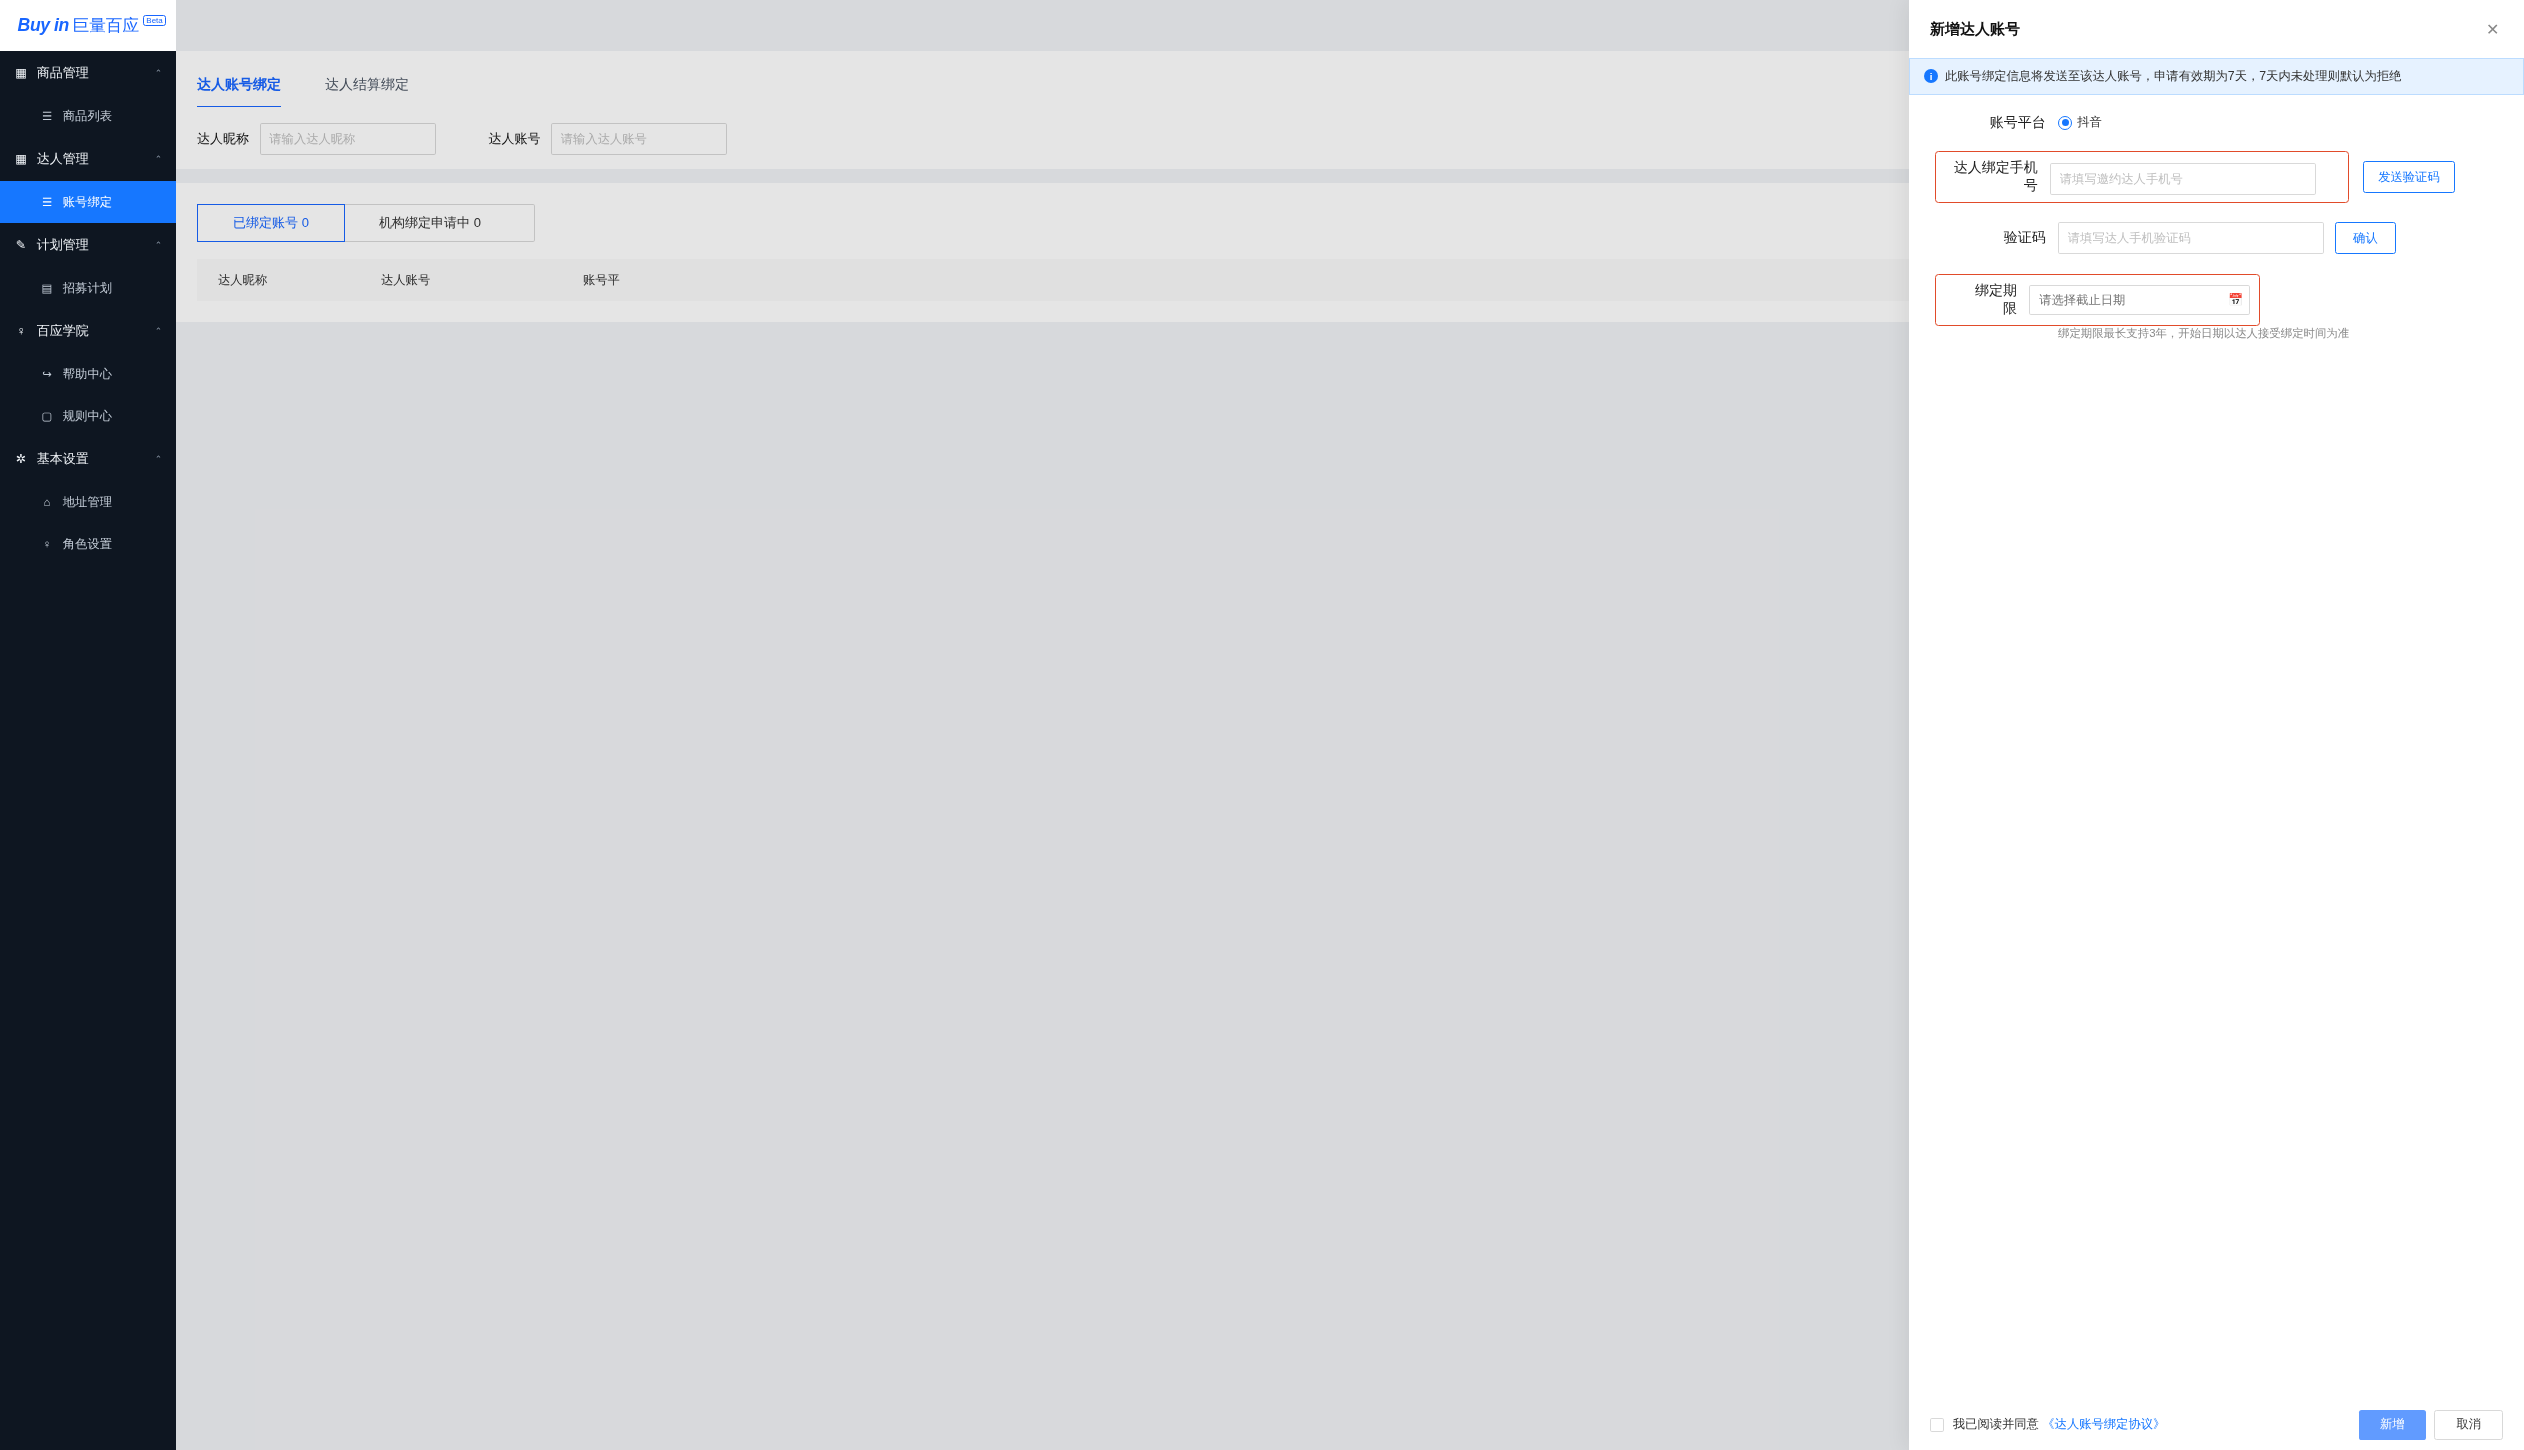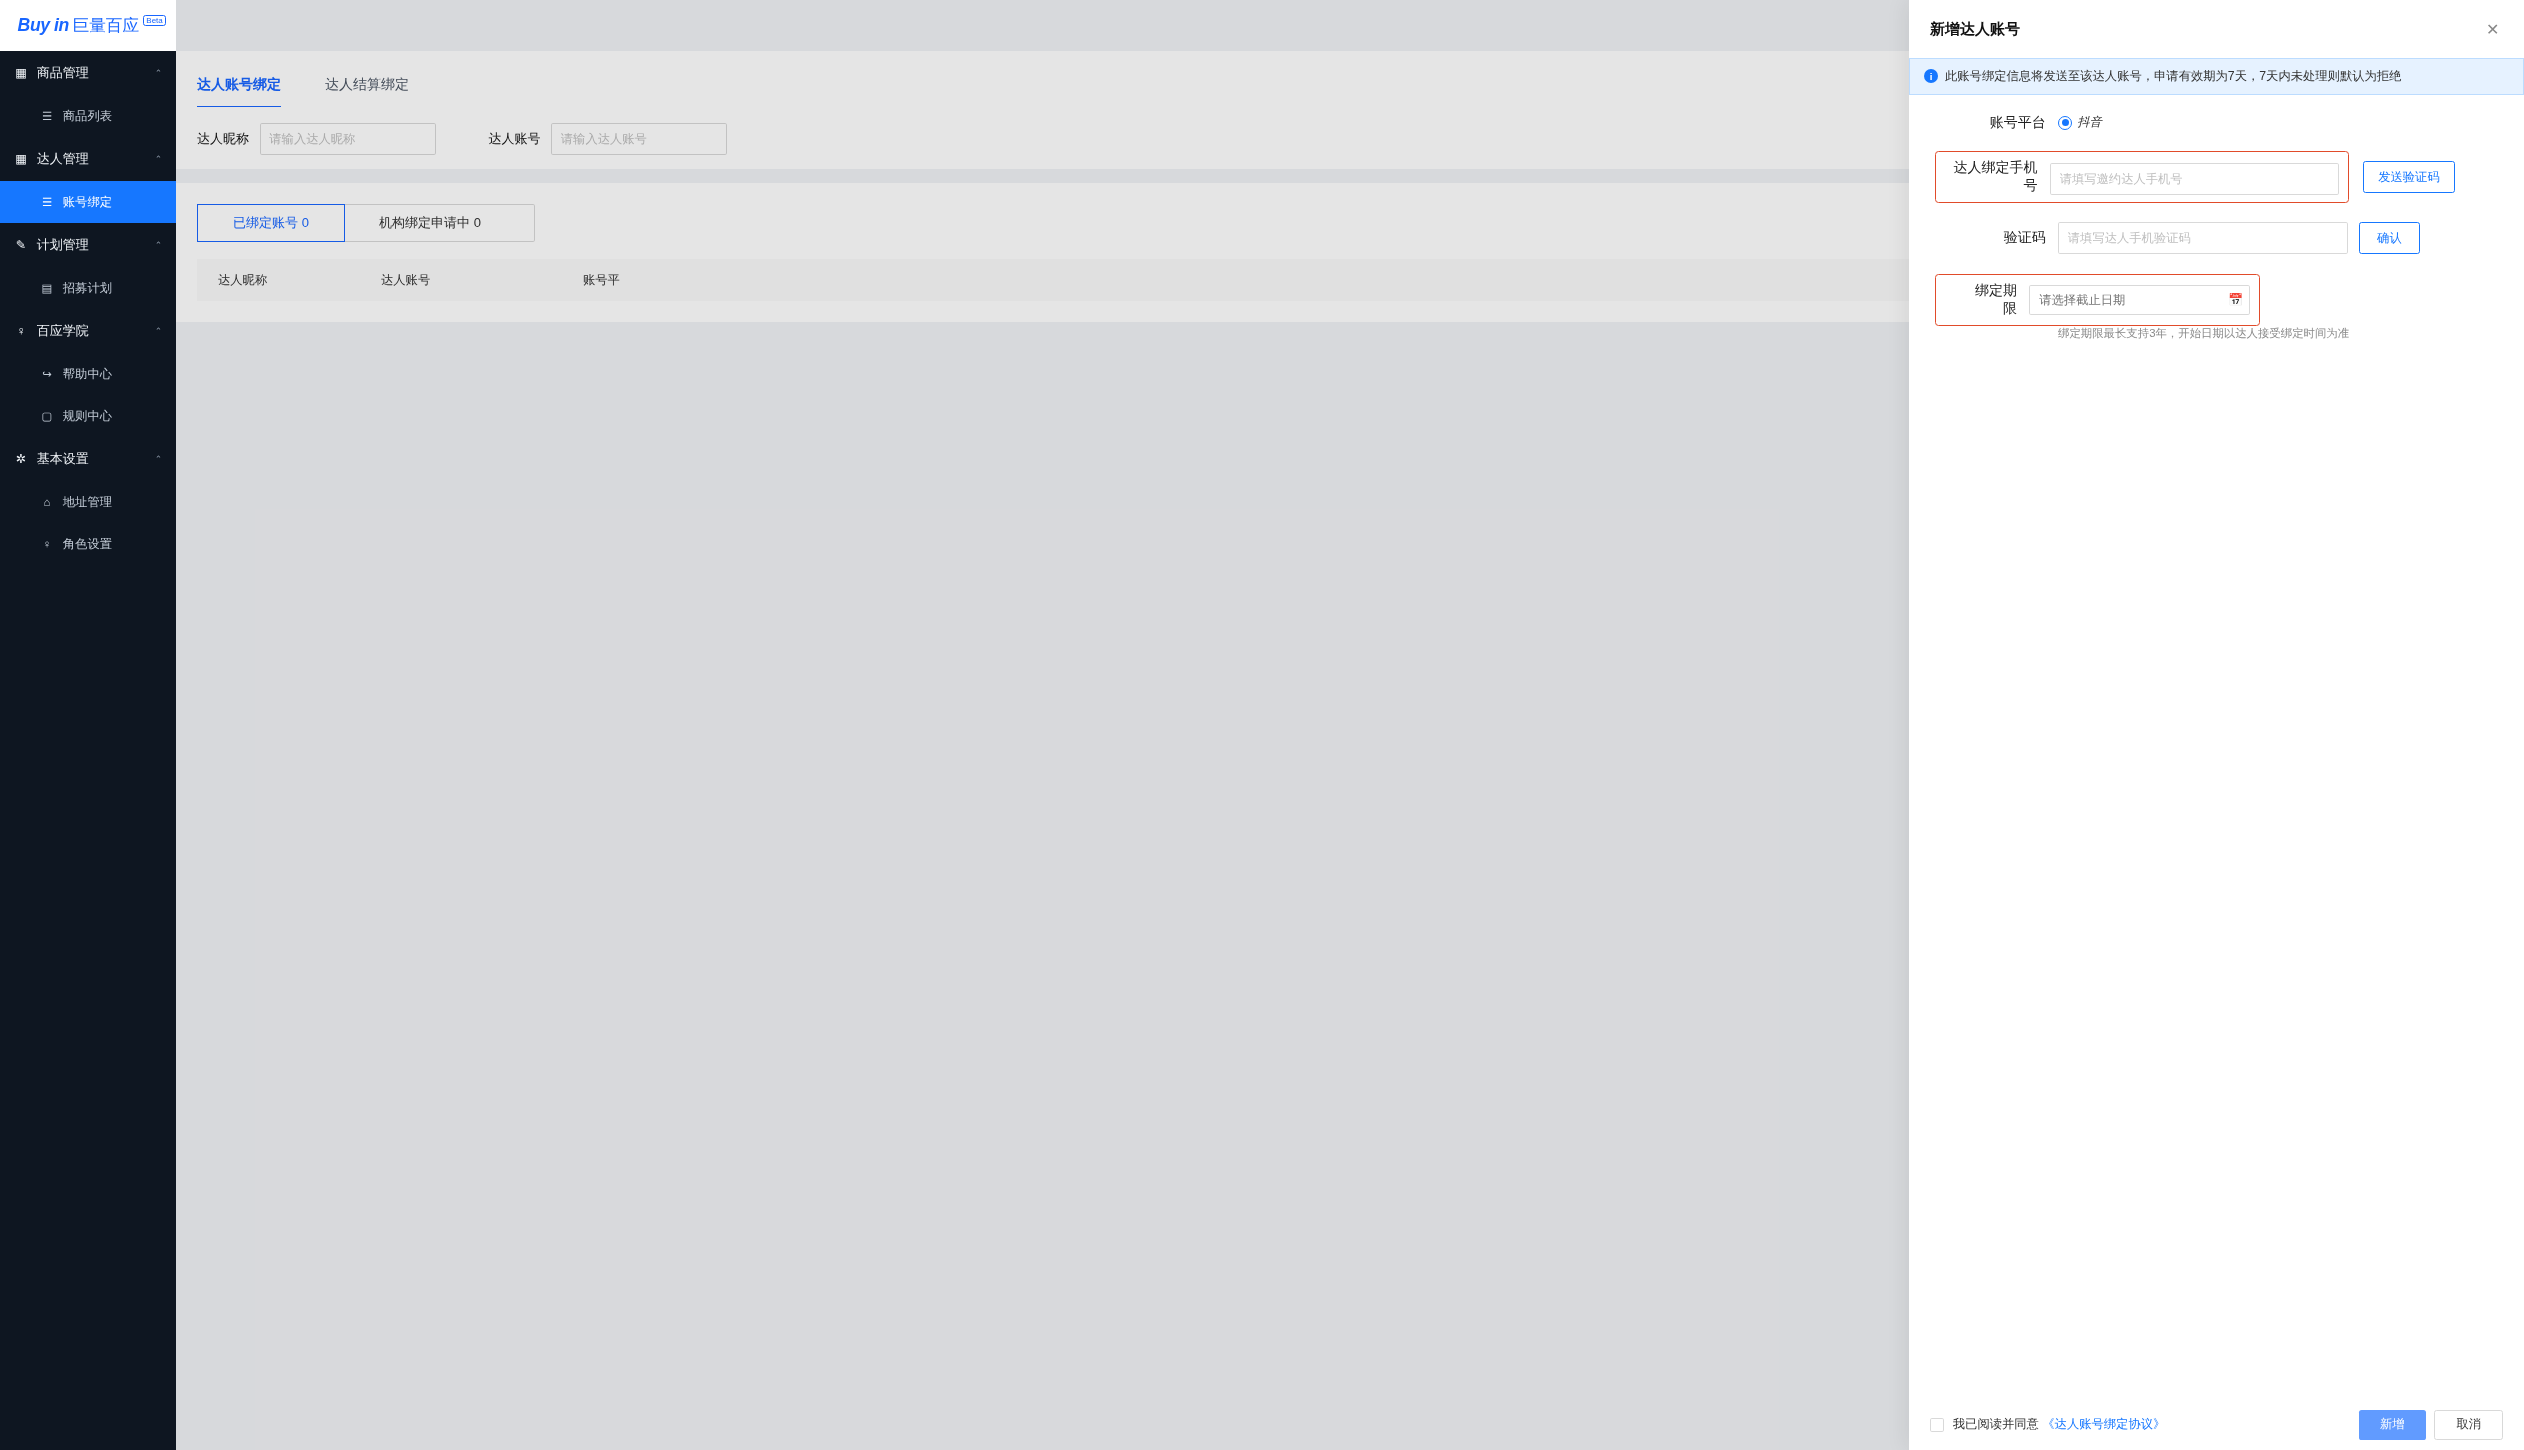--- a/index.html
+++ b/index.html
@@ -56,23 +56,23 @@
     .drawer-header { display: flex; align-items: center; padding: 16px 21px; }
     .drawer-title { font-size: 15px; font-weight: 600; color: #111; flex: 1; }
     .drawer-close { font-size: 16px; color: #888; cursor: pointer; padding: 3.5px; }
     .alert { background: #e6f2ff; border: 0.9px solid #bcdcff; padding: 8.8px 14px; font-size: 12.3px; color: #333; display: flex; align-items: center; gap: 7px; }
     .alert .info-icon { width: 14px; height: 14px; background: #1677ff; border-radius: 50%; color: #fff; font-size: 9.7px; display: inline-flex; align-items: center; justify-content: center; font-weight: bold; }
     
     .form { padding: 19.3px 35px 8.8px; }
     .form-row { display: flex; align-items: center; margin-bottom: 19.3px; position: relative; }
     .form-label { width: 114px; text-align: right; font-size: 14px; color: #222; padding-right: 12.3px; }
     .form-control { flex: 1; display: flex; align-items: center; gap: 10.5px; }
-    .form-input { height: 32px; border: 0.9px solid #d9d9d9; border-radius: 1.8px; padding: 0 8.8px; font-size: 12.3px; width: 290px; }
+    .form-input { height: 32px; border: 0.9px solid #d9d9d9; border-radius: 1.8px; padding: 0 8.8px; font-size: 12.3px; width: 266px; }
     .form-input::placeholder { color: #bfbfbf; }
-    .radio-wrap { display: flex; align-items: center; gap: 5.3px; cursor: pointer; font-style: italic; }
+    .radio-wrap { display: flex; align-items: center; gap: 5.3px; cursor: pointer; }
     .radio-dot { width: 14px; height: 14px; border: 1.8px solid #1677ff; border-radius: 50%; display: inline-flex; align-items: center; justify-content: center; }
     .radio-dot::after { content: ""; width: 7px; height: 7px; background: #1677ff; border-radius: 50%; }
     .btn-outline { height: 32px; padding: 0 14px; border: 0.9px solid #1677ff; background: #fff; color: #1677ff; font-size: 12.3px; border-radius: 2.6px; cursor: pointer; }
     .highlight-box { border: 1.8px solid #e14b2a; border-radius: 3.5px; padding: 7px 8.8px; }
     .highlight-row1 { width: 414px; margin-left: -8.8px; }
     .highlight-row3 { width: 325px; margin-left: -8.8px; }
 
     .date-input-wrap { position: relative; }
     .date-input { width: 221px; height: 30px; border: 0.9px solid #d9d9d9; border-radius: 1.8px; padding: 0 26px 0 8.8px; font-size: 12.3px; }
     .date-icon { position: absolute; right: 7px; top: 50%; transform: translateY(-50%); color: #bfbfbf; font-size: 12.3px; }

